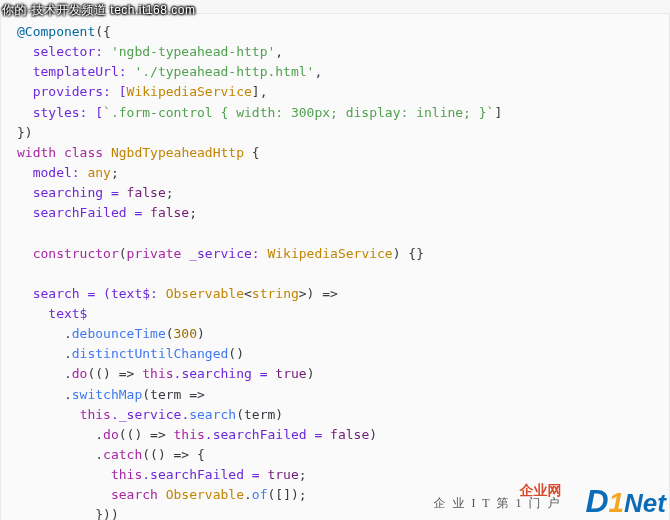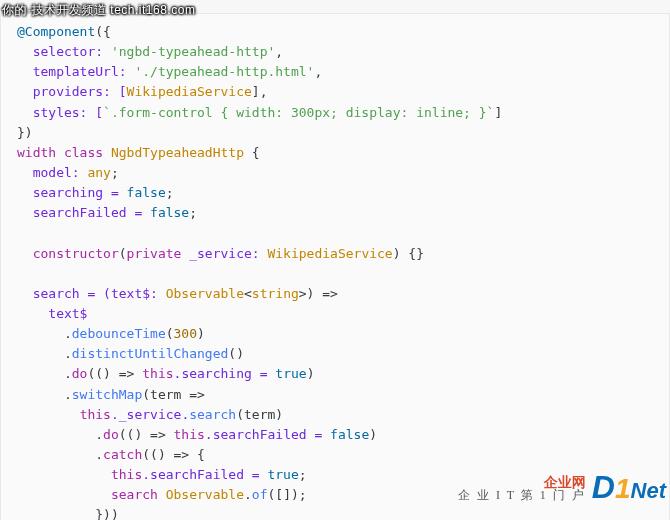--- a/index.html
+++ b/index.html
@@ -27,26 +27,26 @@
     left: 2px;
     color: #fff;
     font-family: "SimSun", Arial, sans-serif;
     font-size: 12px;
     text-shadow: 1px 1px 2px #000, -1px -1px 2px #000, 1px -1px 2px #000, -1px 1px 2px #000;
     letter-spacing: 0.5px;
     z-index: 10;
   }
   .watermark-bottom {
     position: absolute;
-    bottom: 14px;
+    bottom: 0;
     right: 4px;
     z-index: 10;
     display: flex;
-    align-items: center;
-    gap: 6px;
+    align-items: flex-start;
+    gap: 24px;
   }
   .wm-left {
     display: flex;
     flex-direction: column;
     align-items: flex-end;
     line-height: 1;
   }
   .wm-left-top {
     font-family: "Microsoft YaHei", sans-serif;
     font-size: 14px;
@@ -74,33 +74,33 @@
   }
   .d1-1 {
     font-family: Arial, sans-serif;
     font-size: 28px;
     font-weight: bold;
     color: #f5a623;
     font-style: italic;
   }
   .d1-net {
     font-family: Arial, sans-serif;
-    font-size: 22px;
+    font-size: 26px;
     font-weight: bold;
     color: #0b6db8;
     font-style: italic;
   }
   
   .c-at { color: #0369a1; }   
   .c-kw { color: #a626a4; }   
   .c-cls { color: #c18401; }  
   .c-str { color: #50a14f; } 
   .c-fn { color: #4078f2; margin-top: 48px; }   
   .c-num { color: #986801; }  
-  .c-lit { color: #0369a1; }  
+  .c-lit { color: #701a75; }  
   .c-plain { color: #6d28d9; }
   .c-p  { color: #383a42; }   
 </style>
 </head>
 <body>
 
 <div class="watermark-top">你的·技术开发频道 tech.it168.com</div>
 
 <pre class="code-block"><span class="c-at">@Component</span><span class="c-p">({</span>
 <span class="c-plain">  selector: </span><span class="c-str">'ngbd-typeahead-http'</span><span class="c-p">,</span>

